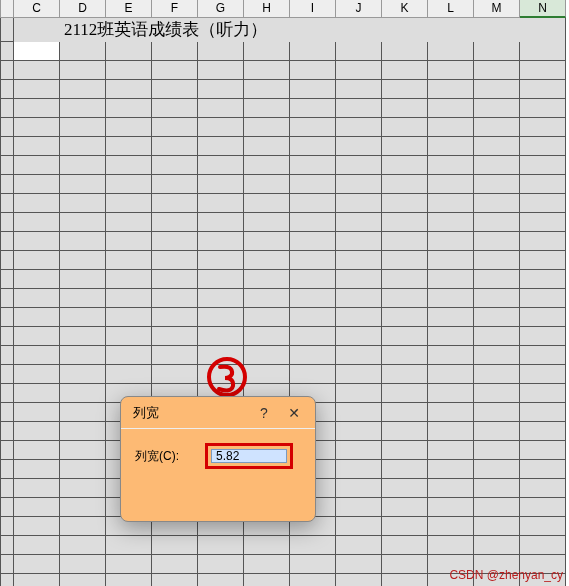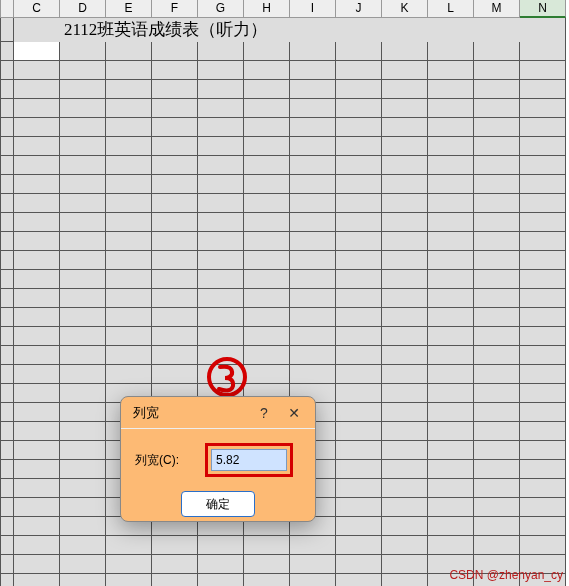--- a/index.html
+++ b/index.html
@@ -81,21 +81,21 @@
     .dlg-body {
       padding: 14px 14px 8px 14px;
       display: flex; align-items: center; gap: 26px;
     }
     .dlg-label { font-size: 12px; }
     .dlg-input-wrap {
       padding: 3px; border: 3px solid #d40000;
       display: inline-block;
     }
     .dlg-input {
-      width: 76px; height: 22px;
+      width: 76px; height: 14px;
       border: 1px solid #7a9ac0;
       font-size: 12px; padding: 0 4px;
       background: #cfe3ff;
       outline: none;
     }
     .dlg-buttons {
       display: flex; gap: 10px;
       padding: 6px 14px 12px 14px;
       justify-content: center;
     }
@@ -595,17 +595,16 @@
     <div class="dlg-help">?</div>
     <div class="dlg-close">✕</div>
   </div>
   <div class="dlg-body">
     <span class="dlg-label">列宽(C):</span>
     <span class="dlg-input-wrap">
       <input class="dlg-input" value="5.82" style="">
     </span>
   </div>
   <div class="dlg-buttons">
-    <button class="dlg-btn primary">确定</button>
   </div>
 </div>
 
 <div class="watermark">CSDN @zhenyan_cy</div>
 
 </body></html>

